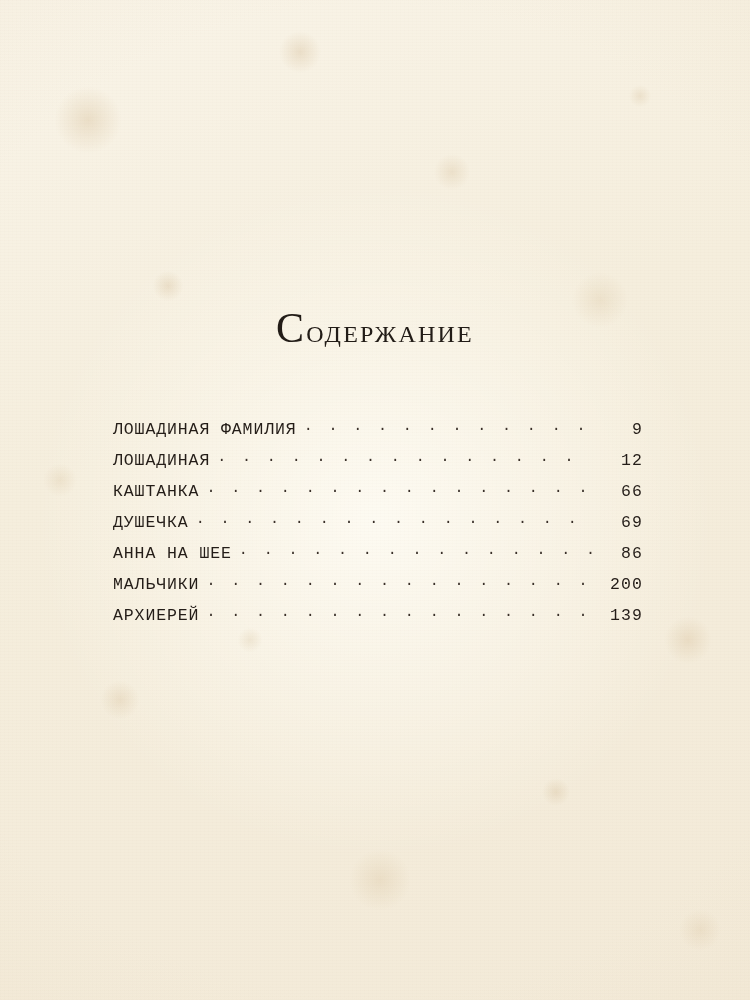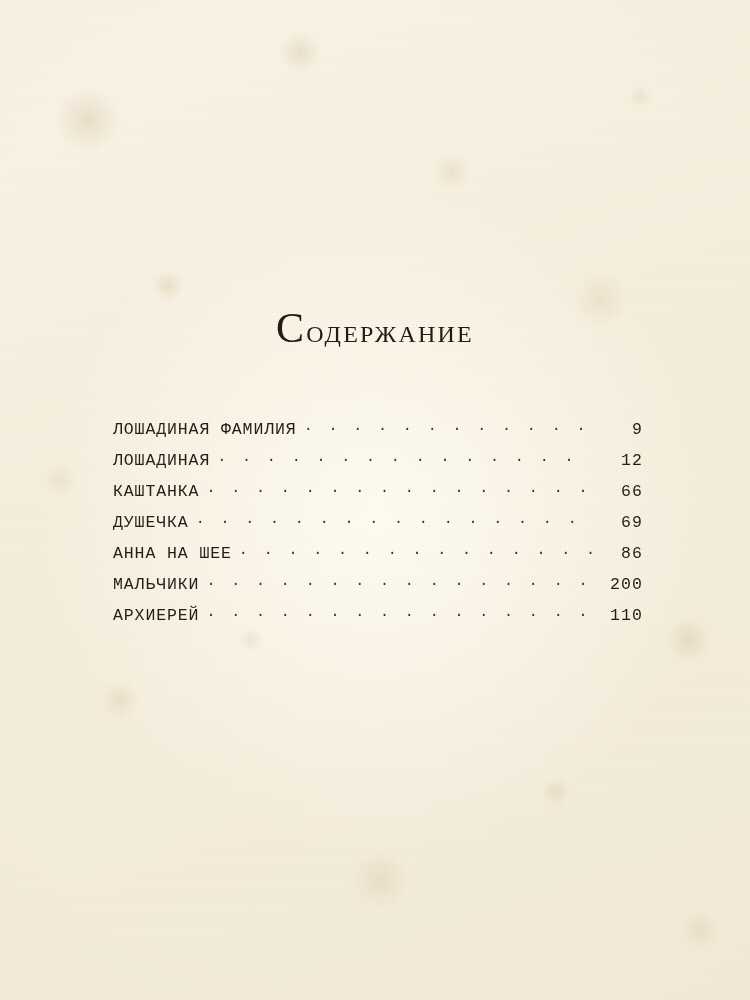--- a/index.html
+++ b/index.html
@@ -175,18 +175,18 @@
 
       <div class="toc-row">
         <span class="toc-label">МАЛЬЧИКИ</span>
         <span class="toc-dots">· · · · · · · · · · · · · · · · · · · · · · · · · · · · · · · · · · · · · · · · · · · · · · · · · · · · · · · · · · · · · · · · · · · · · ·</span>
         <span class="toc-page">200</span>
       </div>
 
       <div class="toc-row">
         <span class="toc-label">АРХИЕРЕЙ</span>
         <span class="toc-dots">· · · · · · · · · · · · · · · · · · · · · · · · · · · · · · · · · · · · · · · · · · · · · · · · · · · · · · · · · · · · · · · · · · · · · ·</span>
-        <span class="toc-page">110</span>
+        <span class="toc-page">139</span>
       </div>
 
     </div>
   </div>
 </div>
 
 </body></html>

